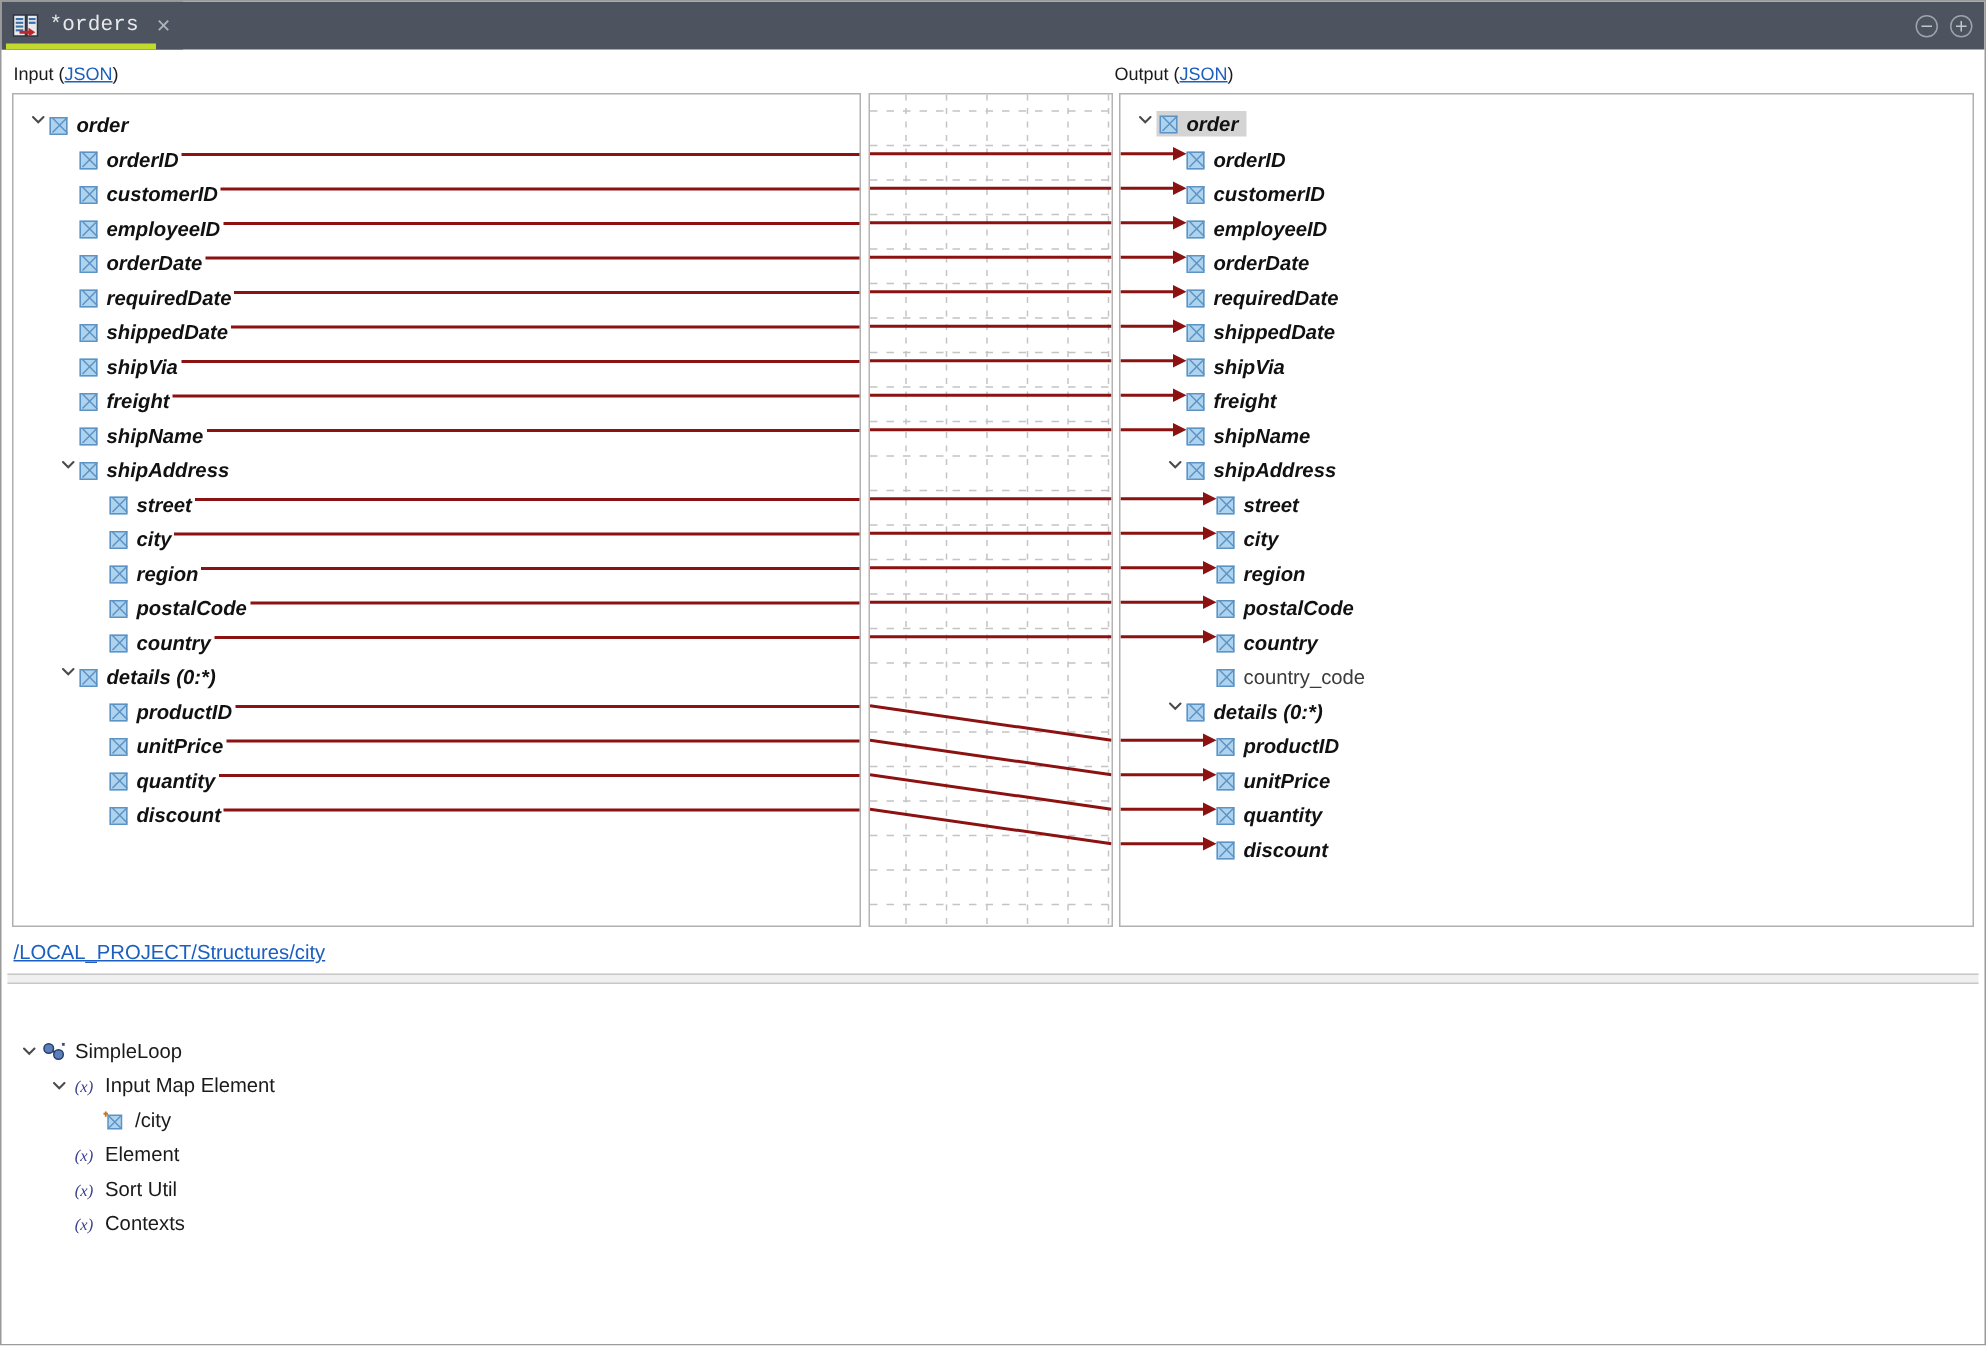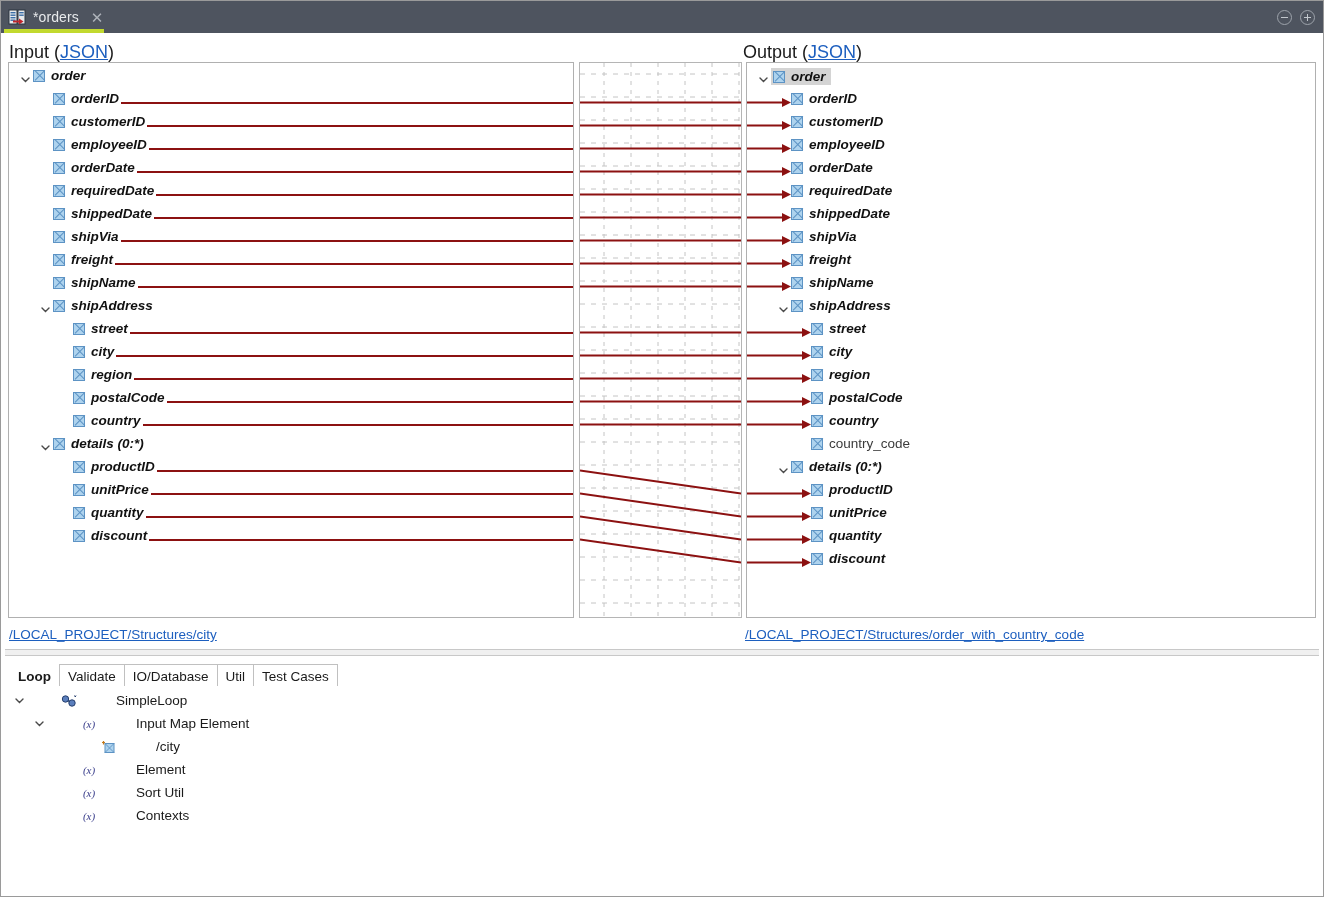--- a/index.html
+++ b/index.html
@@ -17,21 +17,21 @@
     background: #ffffff;
     border: 1px solid #9a9a9a;
     overflow: hidden;
   }
 
   
   .titlebar {
     position: absolute; left: 0; top: 0;
     width: 1322px; height: 32px;
     background: #4e545f;
-    display: flex; align-items: center;
+    display: flex; align-items: center; font-family: Liberation Mono, monospace;
   }
   .tab-active {
     position: relative;
     height: 32px;
     display: flex; align-items: center;
     padding: 0 8px 0 7px;
     background: #4e545f;
   }
   .tab-underline {
     position: absolute; left: 3px; bottom: 0;
@@ -75,21 +75,21 @@
   }
   .win-btn.plus::after {
     content: ""; position: absolute;
     left: 6px; top: 3px; width: 1px; height: 7px;
     background: #c2c7cd;
   }
 
   
   .panel-label {
     position: absolute;
-    font-size: 18px; color: #1a1a1a;
+    font-size: 12px; color: #1a1a1a;
     white-space: nowrap;
   }
   .panel-label a {
     color: #1d5fbf; text-decoration: underline;
   }
 
   
   .tree-panel {
     position: absolute;
     background: #ffffff;
@@ -98,21 +98,21 @@
   }
   #input-panel  { left: 7px;   top: 61px; width: 566px; height: 556px; }
   #grid-panel   { left: 578px; top: 61px; width: 163px; height: 556px;
                   border: 1px solid #b5b5b5; }
   #output-panel { left: 745px; top: 61px; width: 570px; height: 556px; }
 
   .row {
     position: absolute;
     left: 0;
     height: 23px;
-    display: flex; align-items: flex-start;
+    display: flex; align-items: flex-end;
     white-space: nowrap;
   }
   .twisty {
     width: 16px; height: 23px;
     display: inline-flex; align-items: center; justify-content: center;
     flex: 0 0 auto; cursor: pointer;
   }
   .twisty svg { display: block; }
   .spacer16 { width: 16px; flex: 0 0 auto; }
 
@@ -206,21 +206,21 @@
     position: absolute; left: 8px; top: 685px;
     width: 1306px; height: 1px; background: #ffffff;
   }
 
   
   .brow {
     position: absolute;
     height: 23px;
     display: flex; align-items: center;
     white-space: nowrap;
-    font-size: 13.5px; color: #1a1a1a; gap: 33px;
+    font-size: 13.5px; color: #1a1a1a;
   }
   .icon-box { width: 18px; height: 16px; flex: 0 0 auto;
               display:inline-flex; align-items:center; justify-content:center;
               margin-right: 5px; }
   .brow-label { font-size: 13.5px; color: #1a1a1a; }
 </style>
 </head>
 <body>
 
 <div id="app">
@@ -700,31 +700,23 @@
           <path d="M55 449 L64 453.5 L55 458 Z" fill="#8c1111"></path>
           <path d="M0 476.5 L57 476.5" stroke="#8c1111" stroke-width="2" fill="none"></path>
           <path d="M55 472 L64 476.5 L55 481 Z" fill="#8c1111"></path>
           <path d="M0 499.5 L57 499.5" stroke="#8c1111" stroke-width="2" fill="none"></path>
           <path d="M55 495 L64 499.5 L55 504 Z" fill="#8c1111"></path>
         </svg>
       </div>
   </div>
 
   <div class="footer-link" style="left:8px; top:626px;">/LOCAL_PROJECT/Structures/city</div>
-  <div class="footer-link" style="left:744px; top:626px;">/LOCAL_PROJECT/Structures/order_with_country_code</div>
 
   <div class="sash"></div>
 
-  <div class="tabstrip" id="bottom-tabs">
-      <div class="btab active">Loop</div>
-      <div class="btab">Validate</div>
-      <div class="btab">IO/Database</div>
-      <div class="btab">Util</div>
-      <div class="btab">Test Cases</div>
-    </div>
   <div class="tabstrip-rule"></div>
 
   <div id="bottom-tree">
       <div class="brow" style="left: 10px; top: 688px;">
         <span class="twisty">
           <svg width="9" height="9" viewBox="0 0 9 9">
             <path d="M1 3 L4.5 6.5 L8 3" stroke="#4a4a4a" stroke-width="1.4" fill="none" stroke-linecap="round"></path>
           </svg>
         </span>
         <span class="icon-box">

